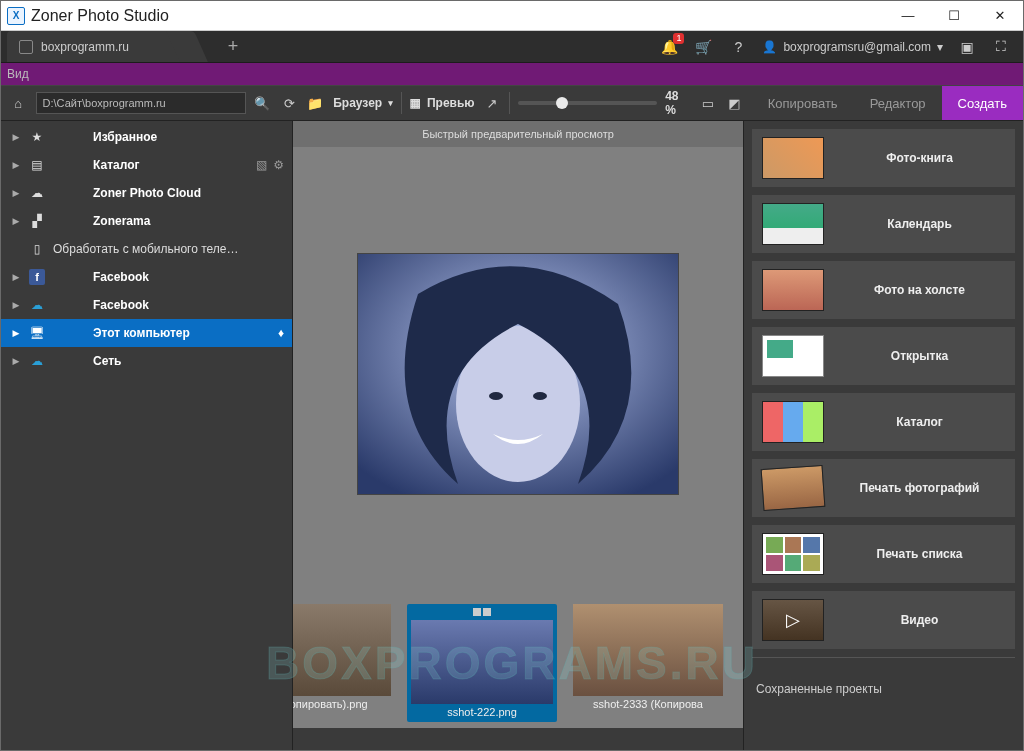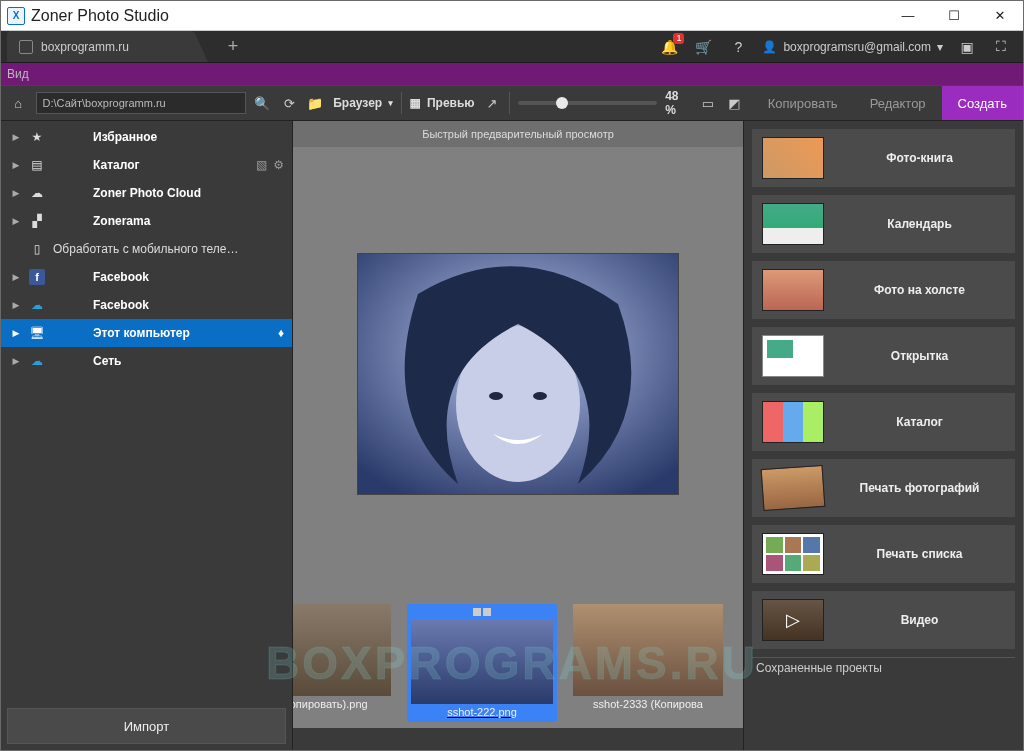--- a/index.html
+++ b/index.html
@@ -55,30 +55,30 @@
   .import-btn { height:36px; margin:6px; background:#4a4a4a; color:#eee; display:flex; align-items:center; justify-content:center; font-size:13px; border:1px solid #555;}
 
   .center { flex:1; background:#808080; display:flex; flex-direction:column; min-width:0;}
   .preview-caption { height:26px; display:flex; align-items:center; justify-content:center; color:#ddd; font-size:11px; background:#6f6f6f;}
   .preview-area { flex:1; display:flex; align-items:center; justify-content:center;}
   .portrait { width:320px; height:240px; background:#25345f; position:relative; overflow:hidden; box-shadow:0 0 0 1px #444;}
   .filmstrip { height:128px; background:#808080; display:flex; align-items:flex-start; gap:16px; padding:4px 8px 0 8px; overflow:hidden;}
   .thumb { width:150px; display:flex; flex-direction:column; align-items:center; gap:2px;}
   .thumb.partial {margin-left:-60px;}
   .thumb img,.thumb .t-img { width:150px; height:92px; background:#445; display:block;}
-  .thumb.selected { background:#3b82f6; padding:4px; border-radius:2px;text-decoration:underline;}
+  .thumb.selected { background:#0369a1; padding:4px; border-radius:2px;}
   .thumb.selected .t-img{width:142px; height:84px;}
   .thumb-label { font-size:11px; color:#eee; max-width:150px; white-space:nowrap; overflow:hidden; text-overflow:clip;}
   .film-bottom { height:22px; background:#3a3a3a;}
 
   .rightpanel { width:280px; background:#3a3a3a; display:flex; flex-direction:column; padding:8px 8px 0 8px; gap:8px; border-left:1px solid #222;}
   .create-item { height:58px; background:#4b4b4b; display:flex; align-items:center; gap:10px; padding:0 10px; color:#eee; font-size:12px;}
   .create-item .ci-thumb { width:62px; height:42px; background:#765; border:1px solid #222; flex-shrink:0; position:relative; overflow:hidden;}
   .create-item .ci-label { flex:1; text-align:center; font-weight:600; font-size:12px;}
-  .saved-proj { border-top:1px solid #555; padding:3px 4px; color:#ccc; font-size:12px;}
+  .saved-proj { border-top:1px solid #555; padding:24px 4px; color:#ccc; font-size:12px;}
 
   
   .wm { position:absolute; left:50%; bottom:60px; transform:translateX(-50%); font-size:46px; font-weight:700; letter-spacing:3px; color:rgba(150,230,230,.18); pointer-events:none; font-family:Arial,sans-serif; -webkit-text-stroke:1px rgba(90,180,180,.25);}
   .win{position:relative;}
 
   
   .face-svg { width:100%; height:100%; display:block;}
 </style>
 </head>
 <body>
@@ -199,21 +199,20 @@
             <span class="trail" style="color:#fff">
               <span>♦</span>
             </span>
           </div>
         <div class="tree-item bold">
             <span class="arrow">▶</span>
             <span class="icon" style="color:#2a9fd6">☁</span>
             <strong>Сеть</strong>
           </div>
       </div>
-      <div class="import-btn">Импорт</div>
     </div>
 
     <div class="center">
       <div class="preview-caption">Быстрый предварительный просмотр</div>
       <div class="preview-area">
         <div class="portrait">
           <svg class="face-svg" viewBox="0 0 320 240" preserveAspectRatio="xMidYMid slice">
             <defs>
                 <radialGradient id="g1" cx="50%" cy="40%" r="70%">
                   <stop offset="0%" stop-color="#b8c6ef"></stop>

